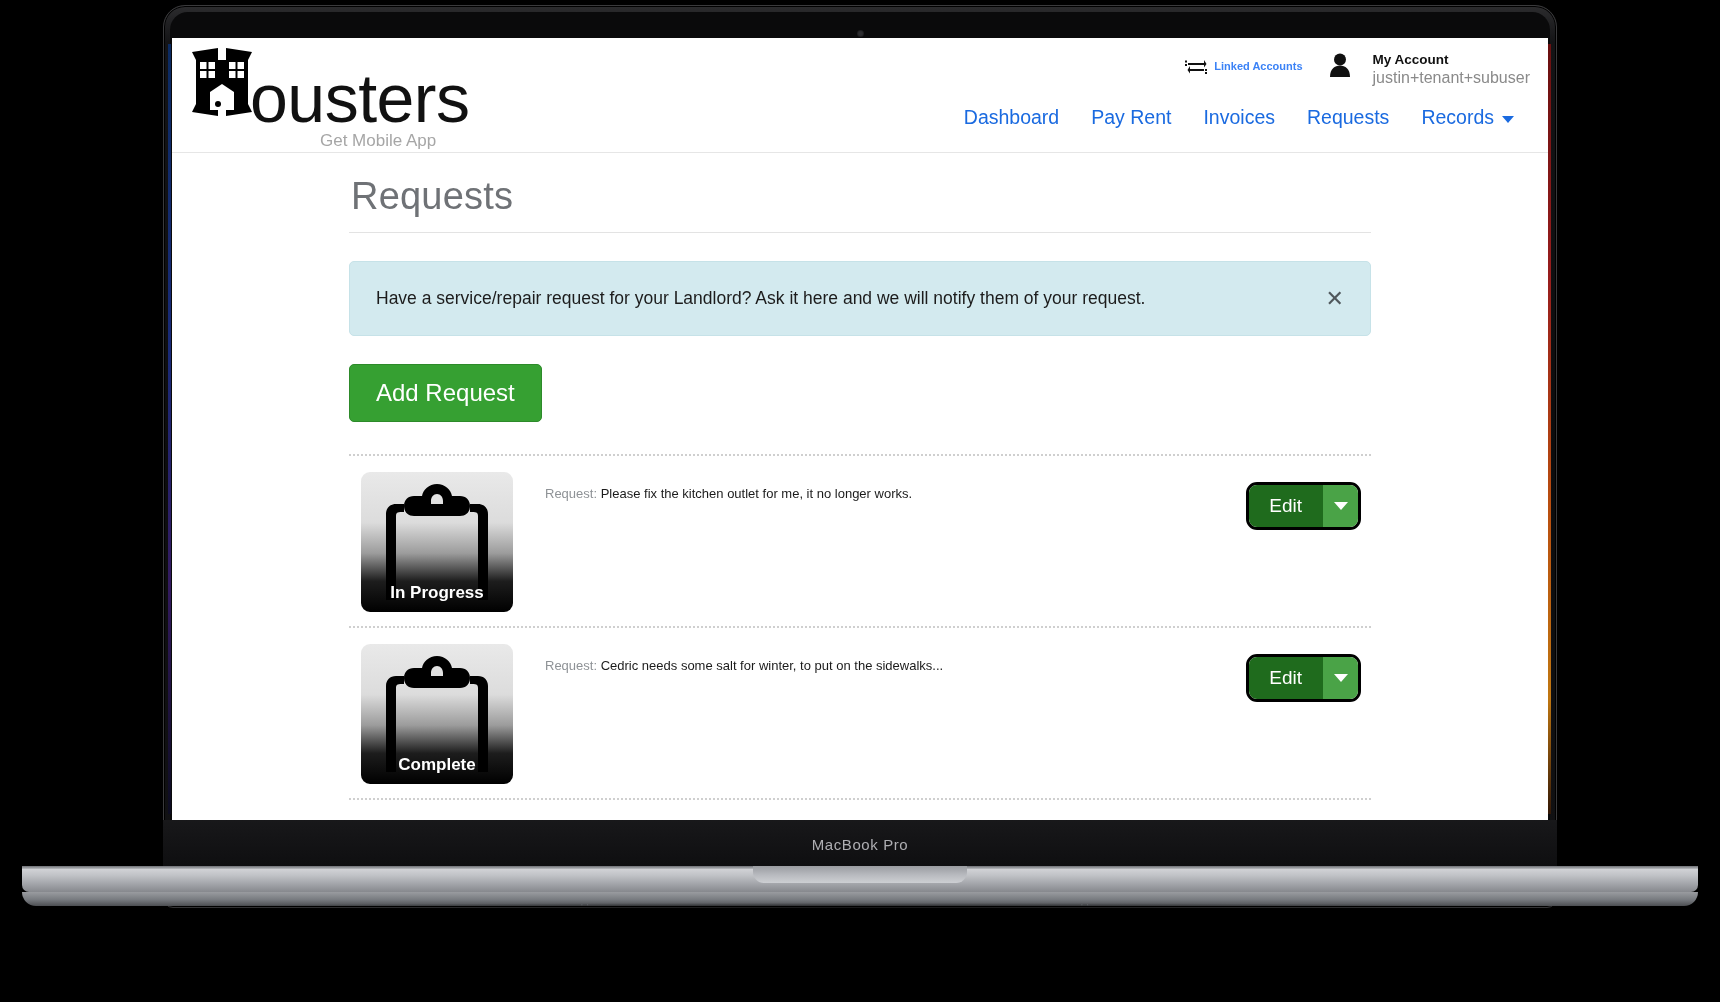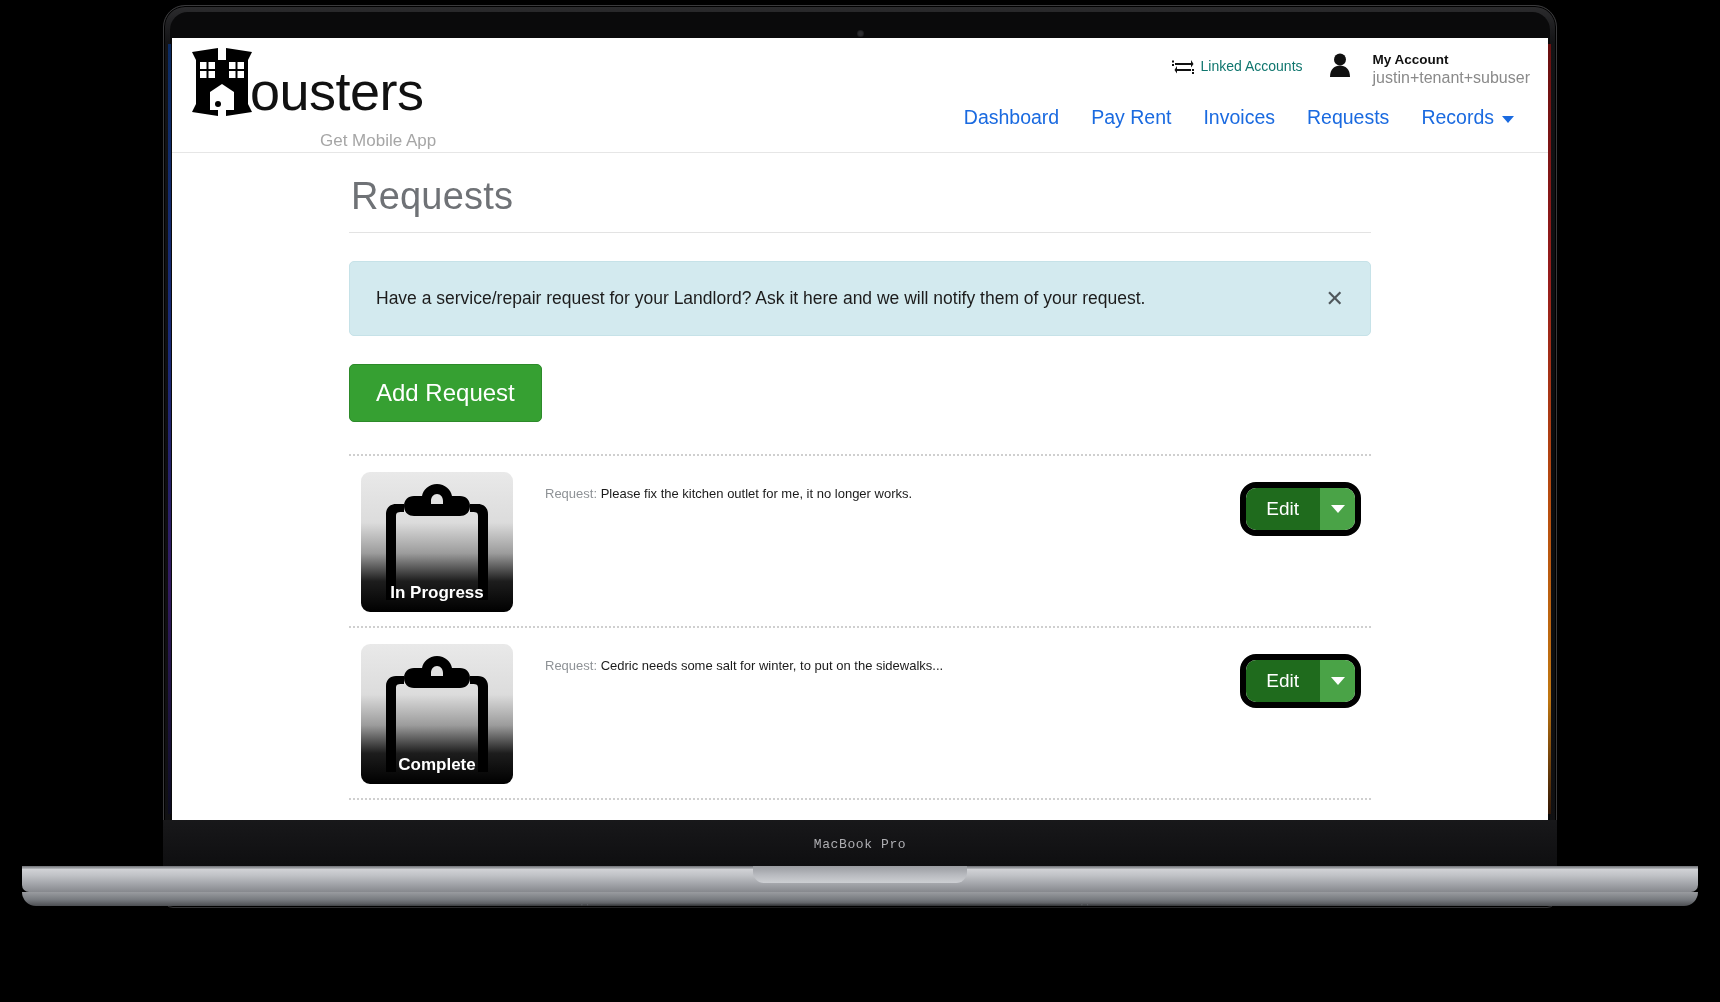--- a/index.html
+++ b/index.html
@@ -77,23 +77,23 @@
     top: 820px;
     width: 1394px;
     height: 48px;
     background: linear-gradient(180deg,#18181a 0%,#121214 60%,#0e0e10 100%);
     display: flex;
     align-items: center;
     justify-content: center;
   }
   .mbp-label {
     color: #aeaeb2;
-    font-size: 13px;
+    font-size: 15px;
     letter-spacing: .6px;
-    font-family: Liberation Mono, monospace;
+    font-family: Liberation Sans, sans-serif;
   }
 
   .laptop-base {
     position: absolute;
     left: 22px;
     top: 866px;
     width: 1676px;
     height: 26px;
     background: linear-gradient(180deg,#d9dadd 0%,#c2c4c8 34%,#a7a9ae 64%,#86888d 100%);
     border-radius: 0 0 7px 7px;
@@ -147,21 +147,21 @@
 
   .brand {
     position: absolute;
     left: 16px;
     top: 8px;
     display: flex;
     align-items: flex-start;
   }
   .logo-h { display:block; }
   .brand-word {
-    font-size: 54px;
+    font-size: 68px;
     color: #111111;
     line-height: 1;
     margin-left: -6px;
     margin-top: 18px;
     letter-spacing: -.5px;
     font-family: "Liberation Sans", sans-serif;
   }
   .get-app {
     position: absolute;
     left: 148px;
@@ -179,23 +179,23 @@
     gap: 26px;
   }
   .linked-accounts {
     display: flex;
     align-items: center;
     gap: 7px;
     margin-top: 6px;
     cursor: pointer;
   }
   .linked-accounts .la-label {
-    font-size: 14px;
-    font-weight: normal;
-    color: #0f766e;
+    font-size: 11px;
+    font-weight: bold;
+    color: #3b82f6;
   }
   .account-block {
     display: flex;
     align-items: flex-start;
     gap: 22px;
     cursor: pointer;
   }
   .account-text { line-height: 1.15; }
   .acct-title { font-size: 13.5px; font-weight: bold; color: #111; }
   .acct-sub { font-size: 16px; color: #8a8a8a; margin-top: 1px; }
@@ -336,23 +336,23 @@
 
   .edit-cell {
     flex: 0 0 150px;
     padding-top: 10px;
     padding-right: 10px;
     display: flex;
     justify-content: flex-end;
   }
   .btn-group {
     display: inline-flex;
-    border-radius: 16px;
+    border-radius: 11px;
     overflow: hidden;
-    border: 6px solid #000000;
+    border: 3px solid #000000;
   }
   .btn-edit {
     background: #1f6b1d;
     color: #ffffff;
     font-size: 19px;
     padding: 10px 20px;
     border: none;
     cursor: pointer;
     font-family: "Liberation Sans", sans-serif;
   }

